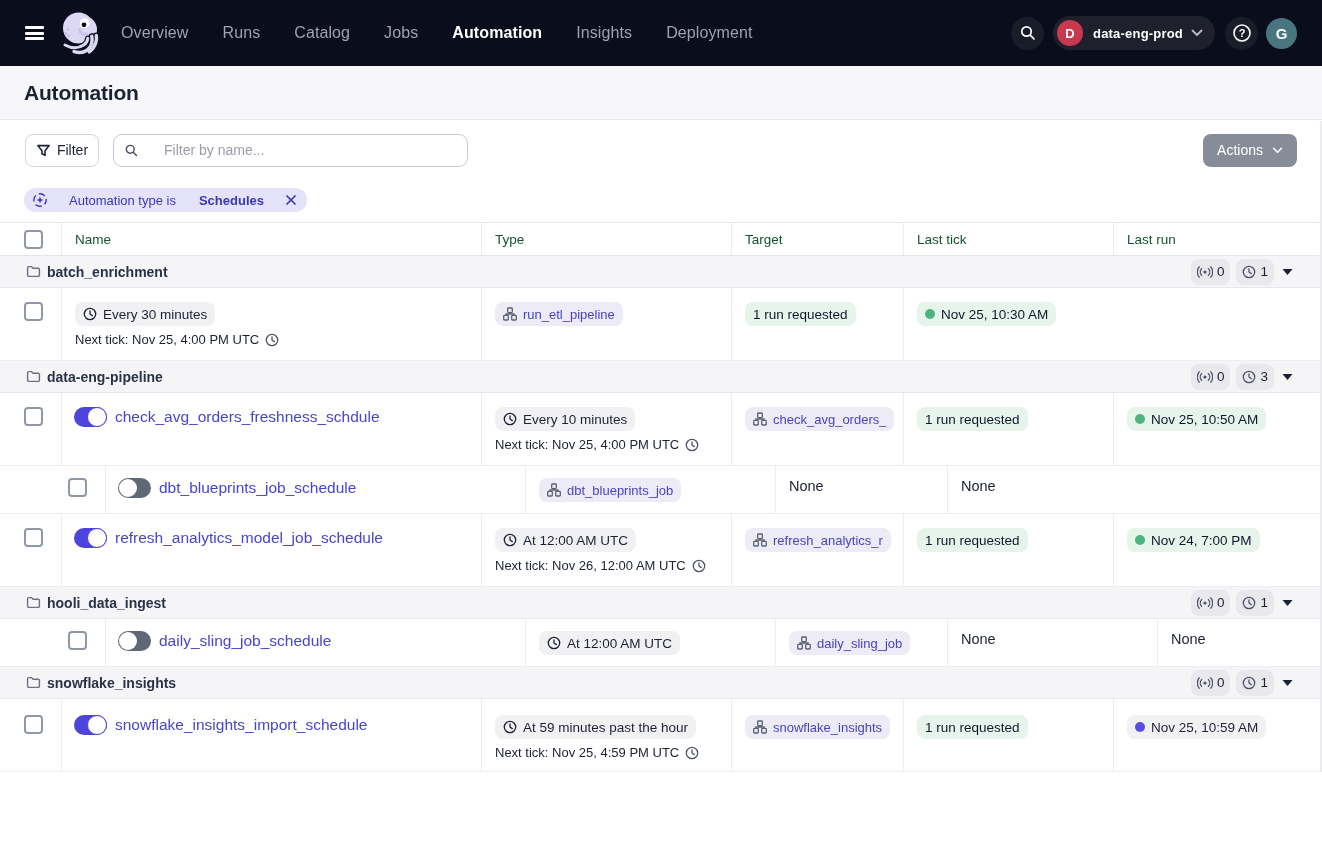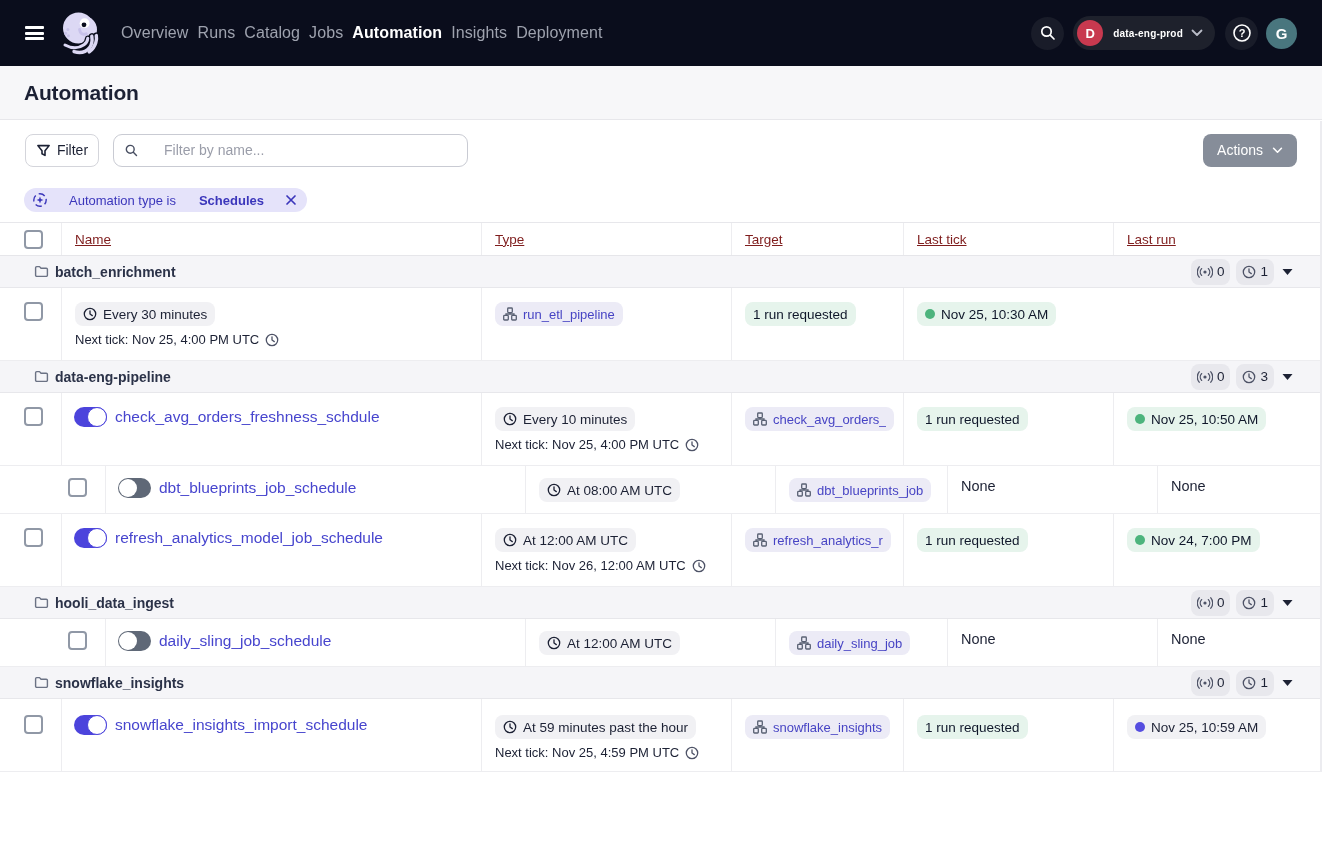--- a/index.html
+++ b/index.html
@@ -3,28 +3,28 @@
 <meta charset="utf-8">
 <style>
 * { margin:0; padding:0; box-sizing:border-box; }
 html,body { width:1322px; height:846px; overflow:hidden; background:#fff;
   font-family:"Liberation Sans", sans-serif; }
 
 .nav { height:66px; background:#0A0D1C; display:flex; align-items:center; }
 .burger { width:19px; height:14px; margin-left:25px; display:flex; flex-direction:column; justify-content:space-between; }
 .burger span { display:block; height:3px; background:#fff; border-radius:1px; }
 .logo { margin-left:8px; width:56px; height:56px; }
-.navlinks { display:flex; gap:9px; margin-left:13px; align-items:center; }
+.navlinks { display:flex; gap:34px; margin-left:13px; align-items:center; }
 .navlinks a { color:#9EA2AE; font-size:16px; font-weight:500; text-decoration:none; letter-spacing:0.1px;}
 .navlinks a.active { color:#fff; font-weight:700; }
 .navright { margin-left:auto; display:flex; align-items:center; margin-right:25px; }
 .iconbtn { width:33px; height:33px; border-radius:50%; background:#191C29; display:flex; align-items:center; justify-content:center; }
 .deppill { height:34px; margin-left:9px; background:#1E212C; border-radius:17px; display:flex; align-items:center; padding:4px; }
 .depcirc { width:26px; height:26px; border-radius:50%; background:#C8394F; color:#fff; font-size:13px; font-weight:700; display:flex; align-items:center; justify-content:center; }
-.deppill .dname { color:#fff; font-size:10px; font-weight:700; margin:0 8px 0 10px; letter-spacing:0.2px;}
+.deppill .dname { color:#fff; font-size:13px; font-weight:700; margin:0 8px 0 10px; letter-spacing:0.2px;}
 .deppill svg { margin-right:8px; }
 .helpbtn { margin-left:10px; }
 .avatar { width:31px; height:31px; margin-left:8px; border-radius:50%; background:#49767E; color:#fff; font-size:15px; font-weight:700; display:flex; align-items:center; justify-content:center; }
 
 .pagehead { height:54px; background:#F7F7F9; border-bottom:1px solid #E7E7EB; display:flex; align-items:center; padding-left:24px; }
 .pagehead h1 { font-size:21px; font-weight:700; color:#1C2134; letter-spacing:-0.2px; }
 
 .toolbar { height:60px; display:flex; align-items:center; padding:0 25px 0 25px; }
 .filterbtn { height:33px; width:74px; display:flex; align-items:center; justify-content:center; gap:6px; border:1px solid #D4D5DB; border-radius:8px; background:#fff; font-size:14px; font-weight:500; color:#1C2134; }
 .searchbox { height:33px; width:355px; margin-left:14px; border:1px solid #C9CBD3; border-radius:9px; display:flex; align-items:center; padding:0 10px; }
@@ -32,26 +32,26 @@
 .actionsbtn { margin-left:auto; height:33px; display:flex; align-items:center; gap:9px; padding:4px 14px; background:#868D99; border-radius:8px; color:#fff; font-size:14px; font-weight:500; }
 
 .chiprow { height:42px; display:flex; align-items:flex-start; padding:0 24px; }
 .chip { margin-top:8px; height:24px; background:#E5E3FA; border-radius:12px; display:flex; align-items:center; padding:0 10px 0 8px; gap:21px; font-size:13px; color:#3B36BB; }
 .chip b { font-weight:700; margin-left:2px; }
 
 .tbl { border-top:1px solid #E7E7EB; font-size:14px; }
 .row { display:grid; grid-template-columns:61px 420px 250px 172px 210px auto; border-bottom:1px solid #EDEDF0; }
 .row > div { border-left:1px solid #EDEDF0; }
 .row > div:first-child { border-left:none; }
-.hrow { height:33px; align-items:center; color:#7f1d1d; font-size:13.5px; border-bottom-color:#E6E6EA;text-decoration:underline; }
+.hrow { height:33px; align-items:center; color:#14532d; font-size:13.5px; border-bottom-color:#E6E6EA; }
 .hrow > div { display:flex; align-items:center; height:100%; padding-left:13px; }
 .cbcell { display:flex; align-items:center; justify-content:flex-start; padding-left:24px !important; }
 .drow .cbcell { align-items:flex-start; padding-top:14px !important; }
 .cb { width:19px; height:19px; border:2px solid #9098A6; border-radius:4px; background:#fff; }
-.grow { display:flex; height:32px; background:#F5F5F8; border-bottom:1px solid #E7E7EB; align-items:center; padding-left:34px; }
+.grow { display:flex; height:32px; background:#F5F5F8; border-bottom:1px solid #E7E7EB; align-items:center; padding-left:26px; }
 .grow .gname { font-size:14px; font-weight:700; color:#2B3248; margin-left:6px; }
 .grow .gright { margin-left:auto; display:flex; align-items:center; gap:6px; margin-right:29px; }
 .gtag { height:26px; background:#E8E8ED; border-radius:8px; display:flex; align-items:center; gap:4px; padding:0 6px; font-size:13.5px; color:#1C2134; }
 .drow2 { height:73px; }
 .drow1 { height:48px;padding-left:44px; }
 .drow1 > div { padding-top:12px !important; }
 .drow1 .cbcell { padding-top:12px !important; }
 .drow1 .namecell { padding-top:12px !important; }
 .drow > div { padding:14px 12px 0 13px; }
 .drow .namecell { padding-left:12px !important; }
@@ -283,24 +283,20 @@
     <div><span class="tag greentag"><span class="dot" style="background:#4DB47D"></span>Nov 25, 10:50 AM</span></div>
   </div>
   <div class="row drow drow1">
     <div class="cbcell">
         <span class="cb"></span>
       </div>
     <div class="namecell">
         <span class="tg off"></span>
         <a>dbt_blueprints_job_schedule</a>
       </div>
-    <div><span class="tag"><svg width="14" height="14" viewBox="0 0 14 14">
-            <circle cx="7" cy="7" r="5.7" stroke="#1C2134" stroke-width="1.3" fill="none"></circle>
-            <path d="M7 3.8 V7 L9.3 8.6" stroke="#1C2134" stroke-width="1.3" fill="none" stroke-linecap="round"></path>
-          </svg>At 08:00 AM UTC</span></div>
     <div><span class="tag targtag">
           <svg width="14" height="14" viewBox="0 0 14 14">
             <g stroke="#596173" stroke-width="1.3" fill="none">
               <rect x="4.7" y="1" width="4.6" height="4.6" rx="0.8"></rect>
               <rect x="0.7" y="8.4" width="4.6" height="4.6" rx="0.8"></rect>
               <rect x="8.7" y="8.4" width="4.6" height="4.6" rx="0.8"></rect>
               <path d="M7 5.6 V7 M3 8.4 V7 H11 V8.4"></path>
             </g>
           </svg>
           <span class="tx">dbt_blueprints_job</span>

